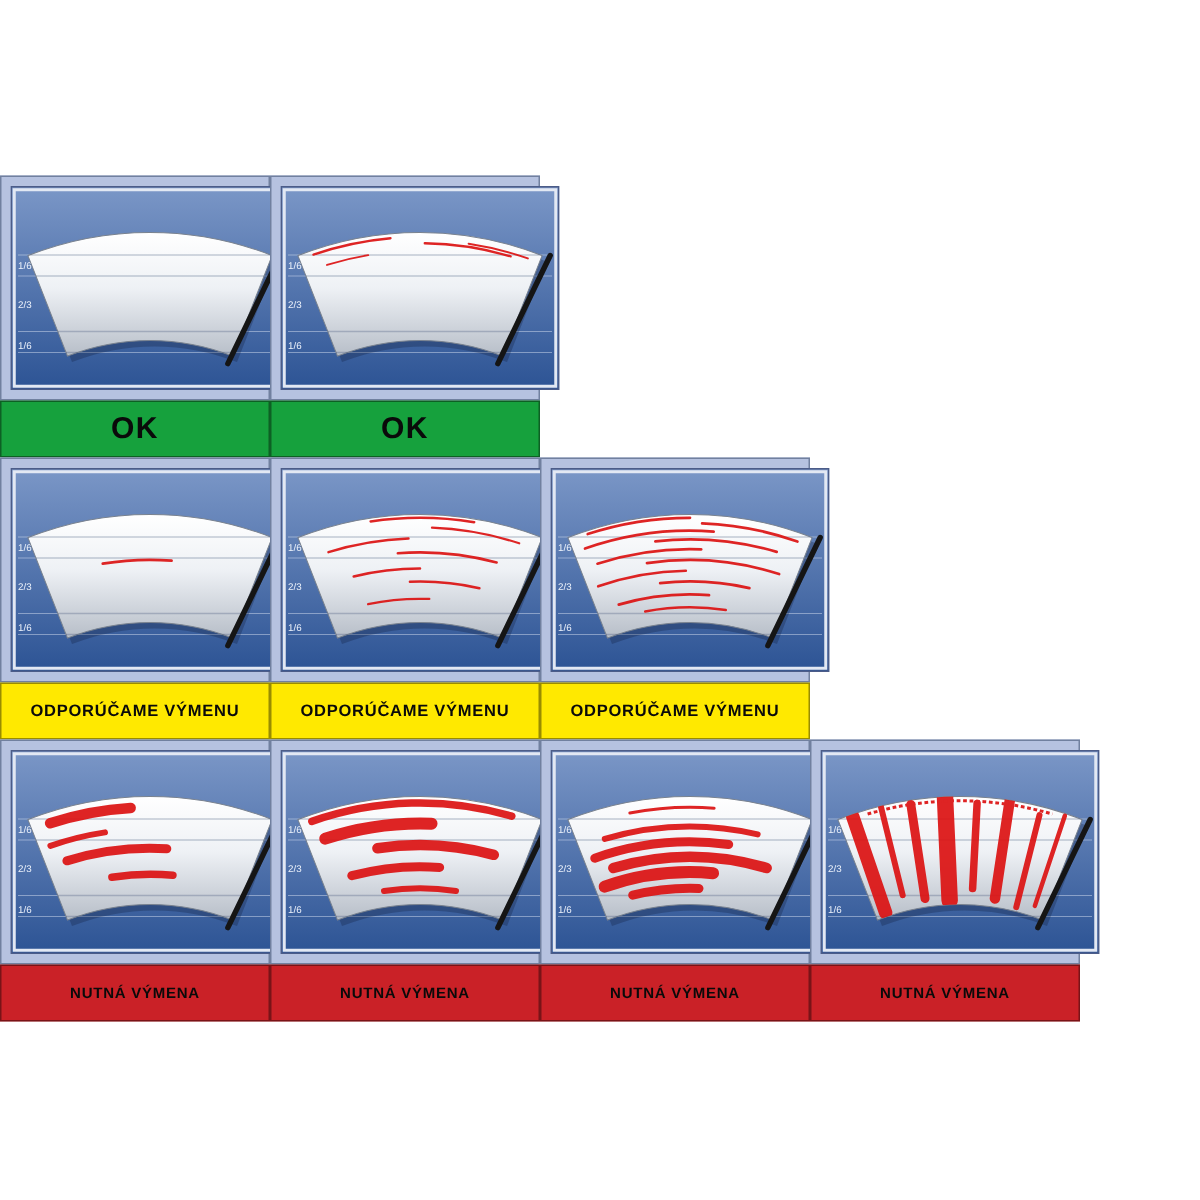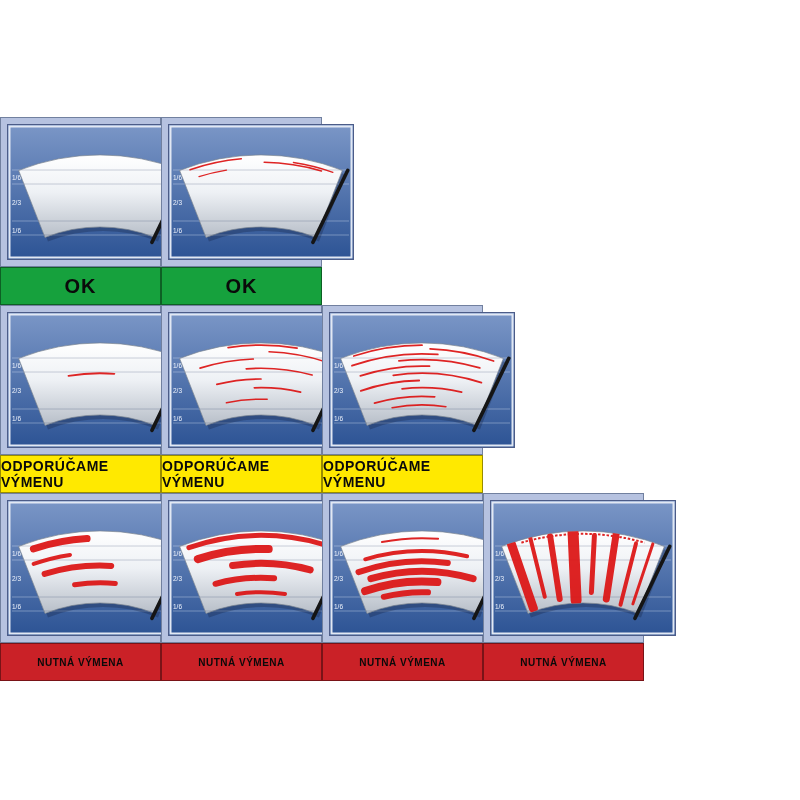--- a/index.html
+++ b/index.html
@@ -1,24 +1,24 @@
 <!DOCTYPE html>
 <html><head>
 <meta charset="utf-8">
 <style>
   html,body{margin:0;padding:0;background:#ffffff;}
   body{width:800px;height:800px;overflow:hidden;font-family:"Liberation Sans",sans-serif;}
   .board{width:800px;height:800px;box-sizing:border-box;padding-top:117px;background:#ffffff;}
   .wrow{display:flex;}
-  .cell{width:161px;box-sizing:border-box;}
+  .cell{width:180px;box-sizing:border-box;}
   .panel{height:150px;box-sizing:border-box;padding:6px;border:1px solid #71809f;background:#b6c2e0;}
   .panel svg{display:block;}
   .bar{height:38px;box-sizing:border-box;border:1px solid rgba(0,0,0,.4);display:flex;align-items:center;justify-content:center;font-weight:bold;letter-spacing:.5px;color:#0a0a0a;}
   .bar.ok{font-size:20px;letter-spacing:1px;}
-  .bar.recommend{font-size:14px;}
+  .bar.recommend{font-size:11px;}
   .bar.replace{font-size:10px;}
 </style>
 </head>
 <body>
 
 <div class="board">
   <div id="grid">
       <div class="wrow">
         <div class="cell">
           <div class="panel">

